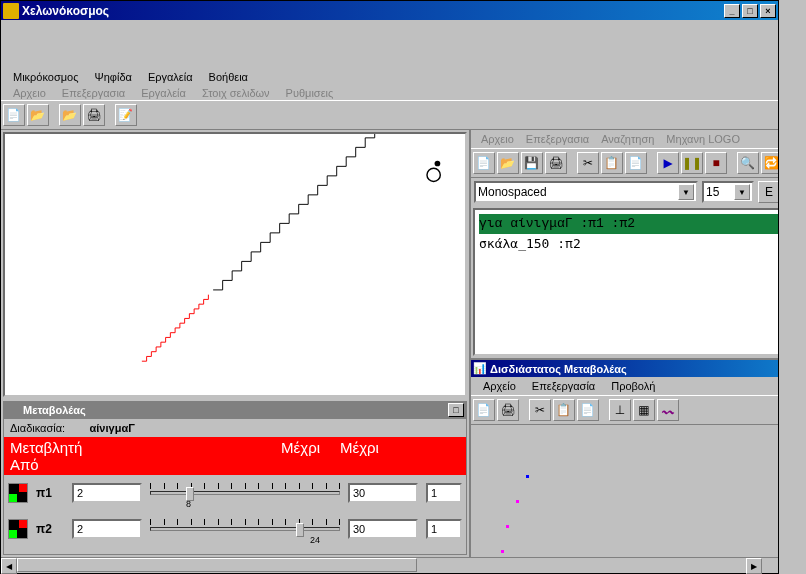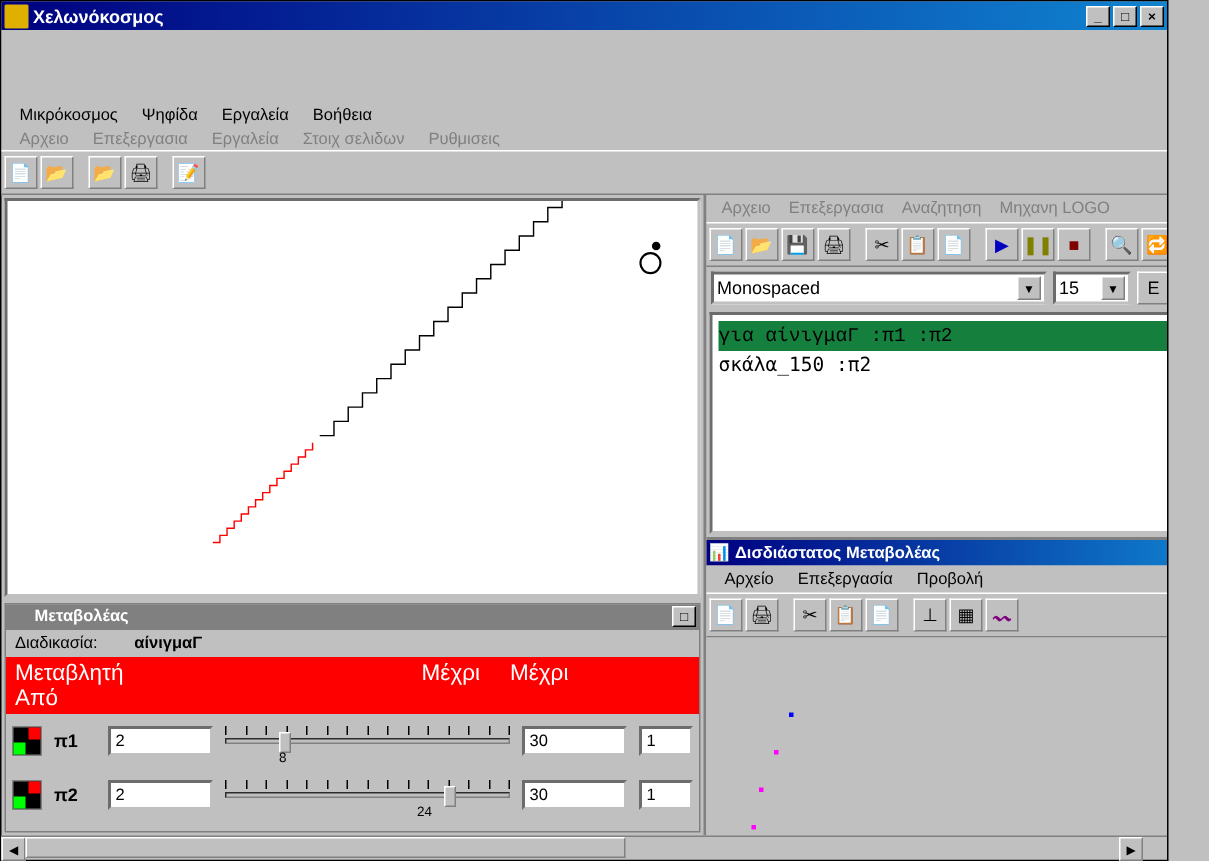--- a/index.html
+++ b/index.html
@@ -175,21 +175,21 @@
                 <span></span>
                 <span></span>
                 <span></span>
                 <span></span>
                 <span></span>
                 <span></span>
                 <span></span>
               </div>
             <div class="slider-track"></div>
             <div class="slider-thumb" style="left:146px"></div>
-            <div class="slider-label" style="left:128px">24</div>
+            <div class="slider-label" style="left:160px">24</div>
           </div>
           <input class="var-input" value="30" style="">
           <input class="var-input" style="width: 36px;" value="1">
         </div>
       </div>
     </div>
 
     <div class="right-col">
       <div class="code-panel">
         <div class="code-menubar">

